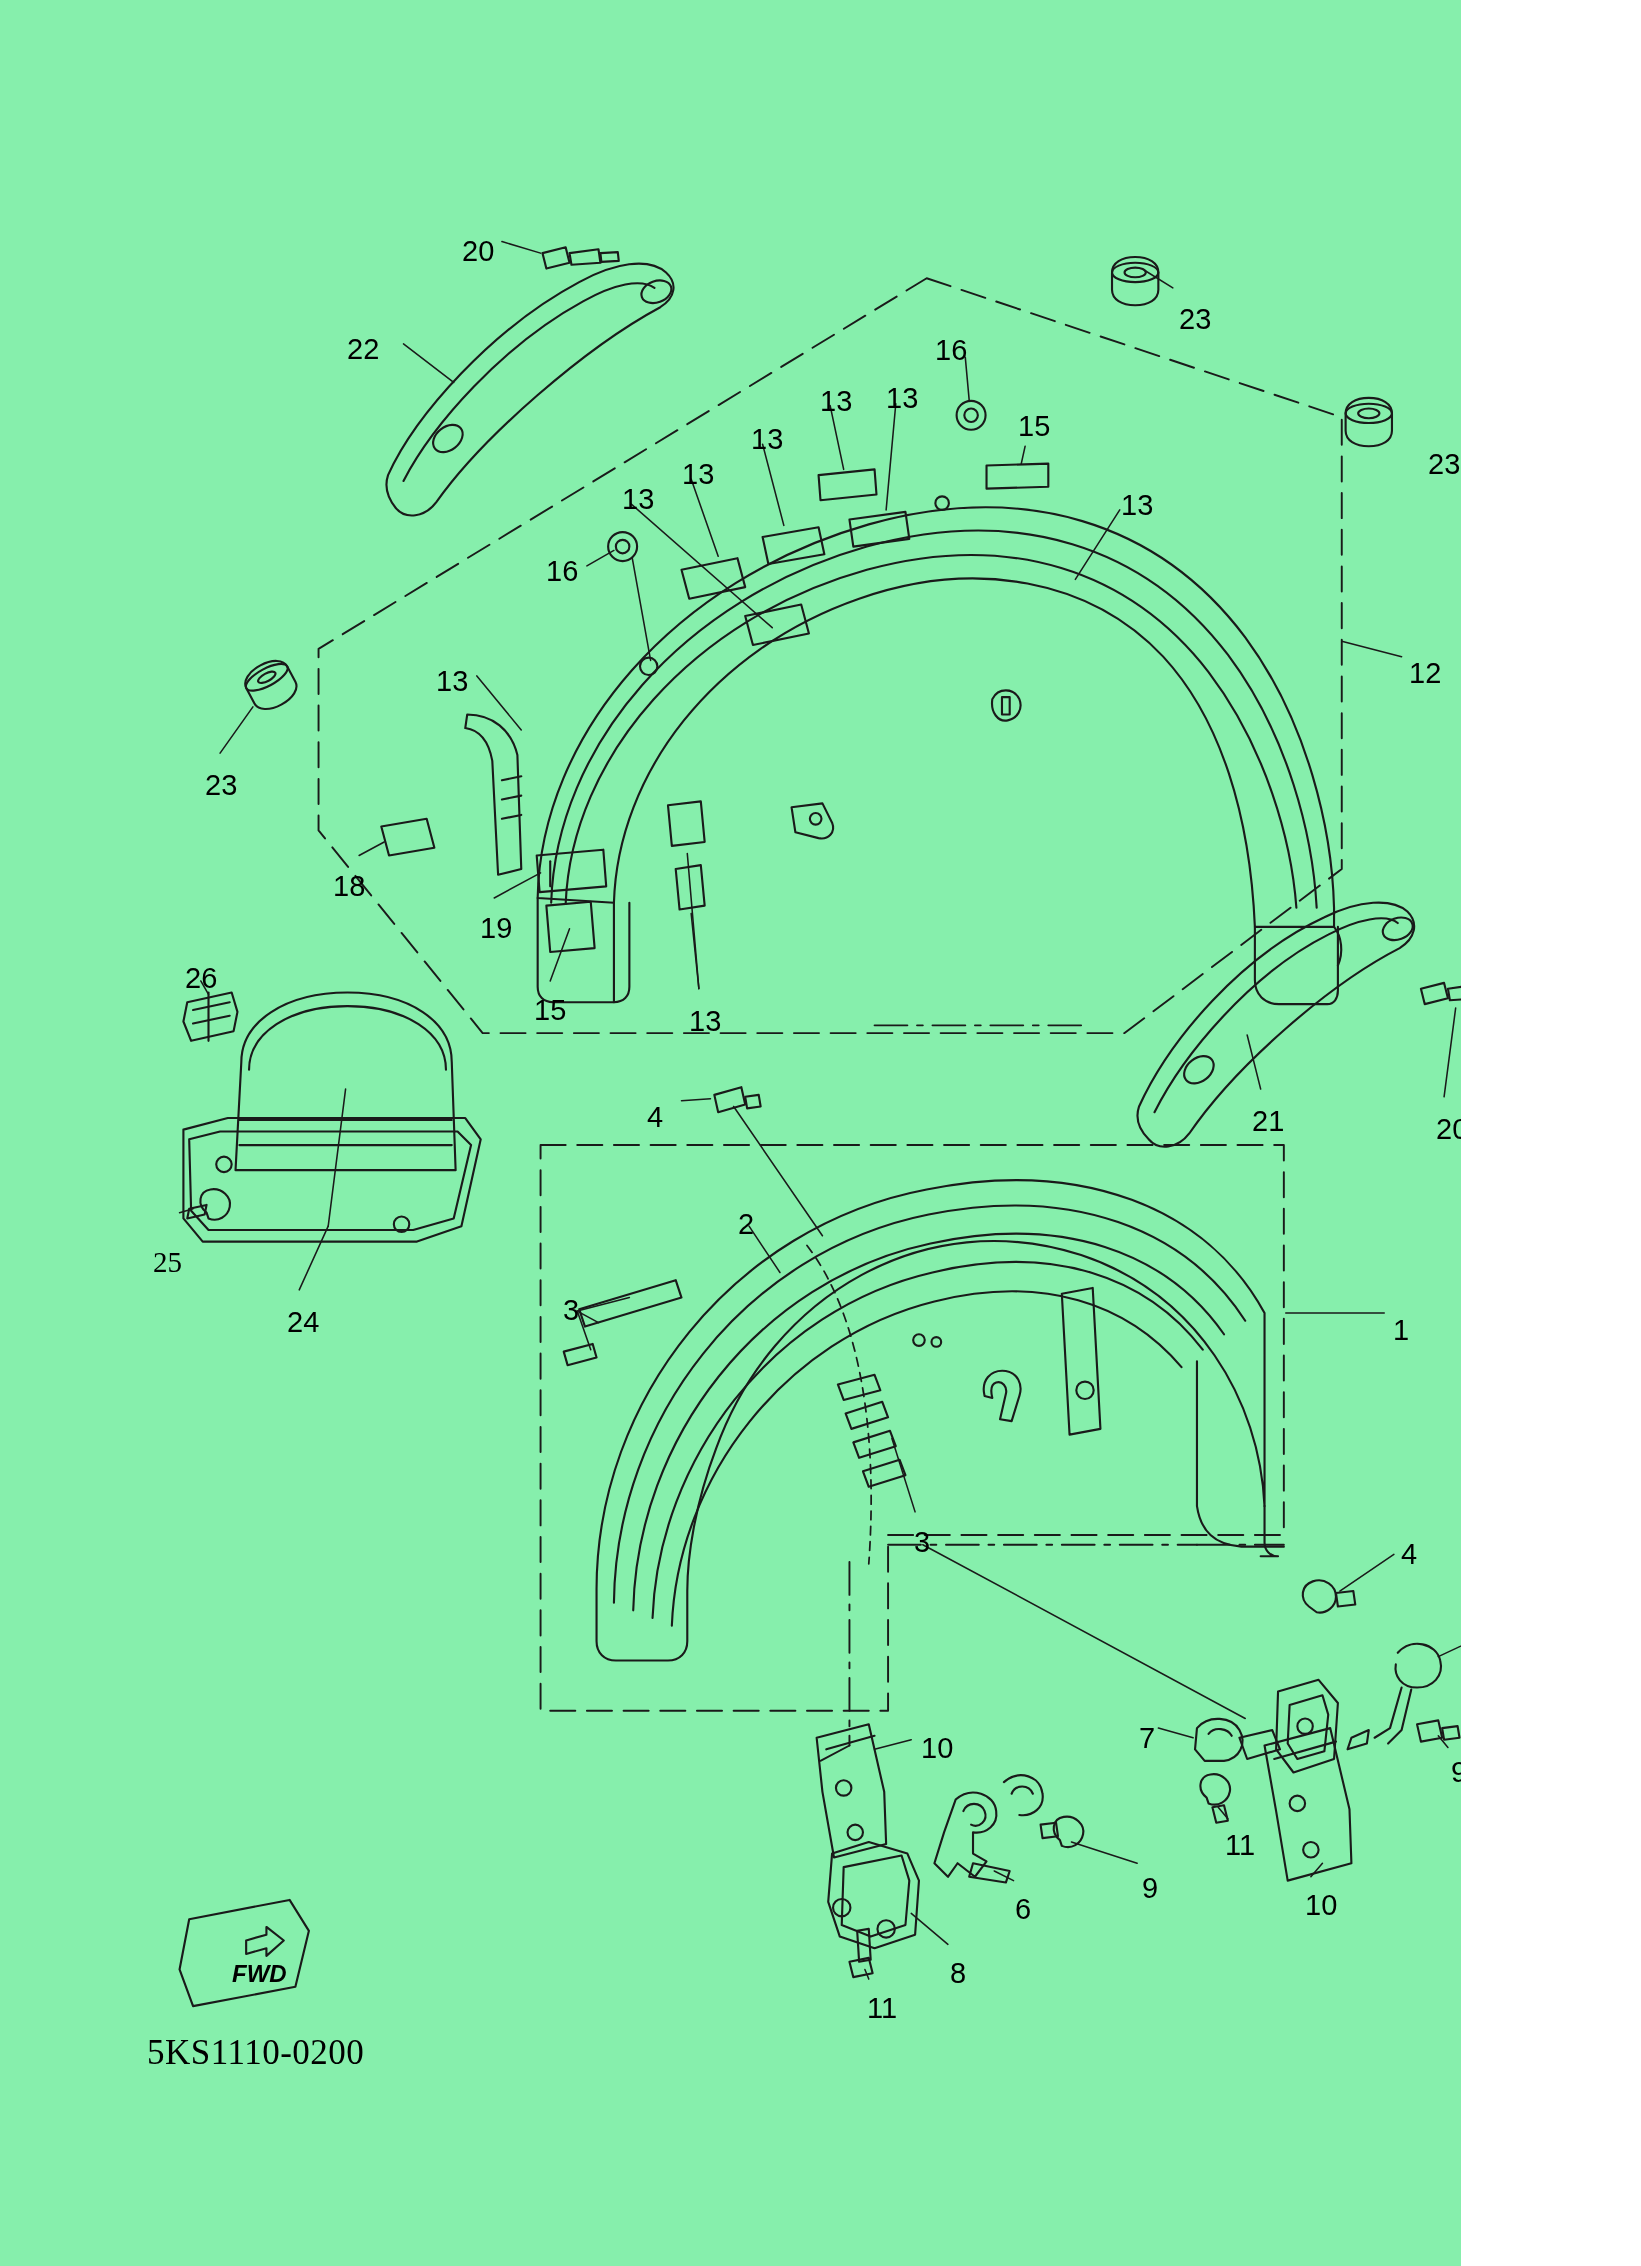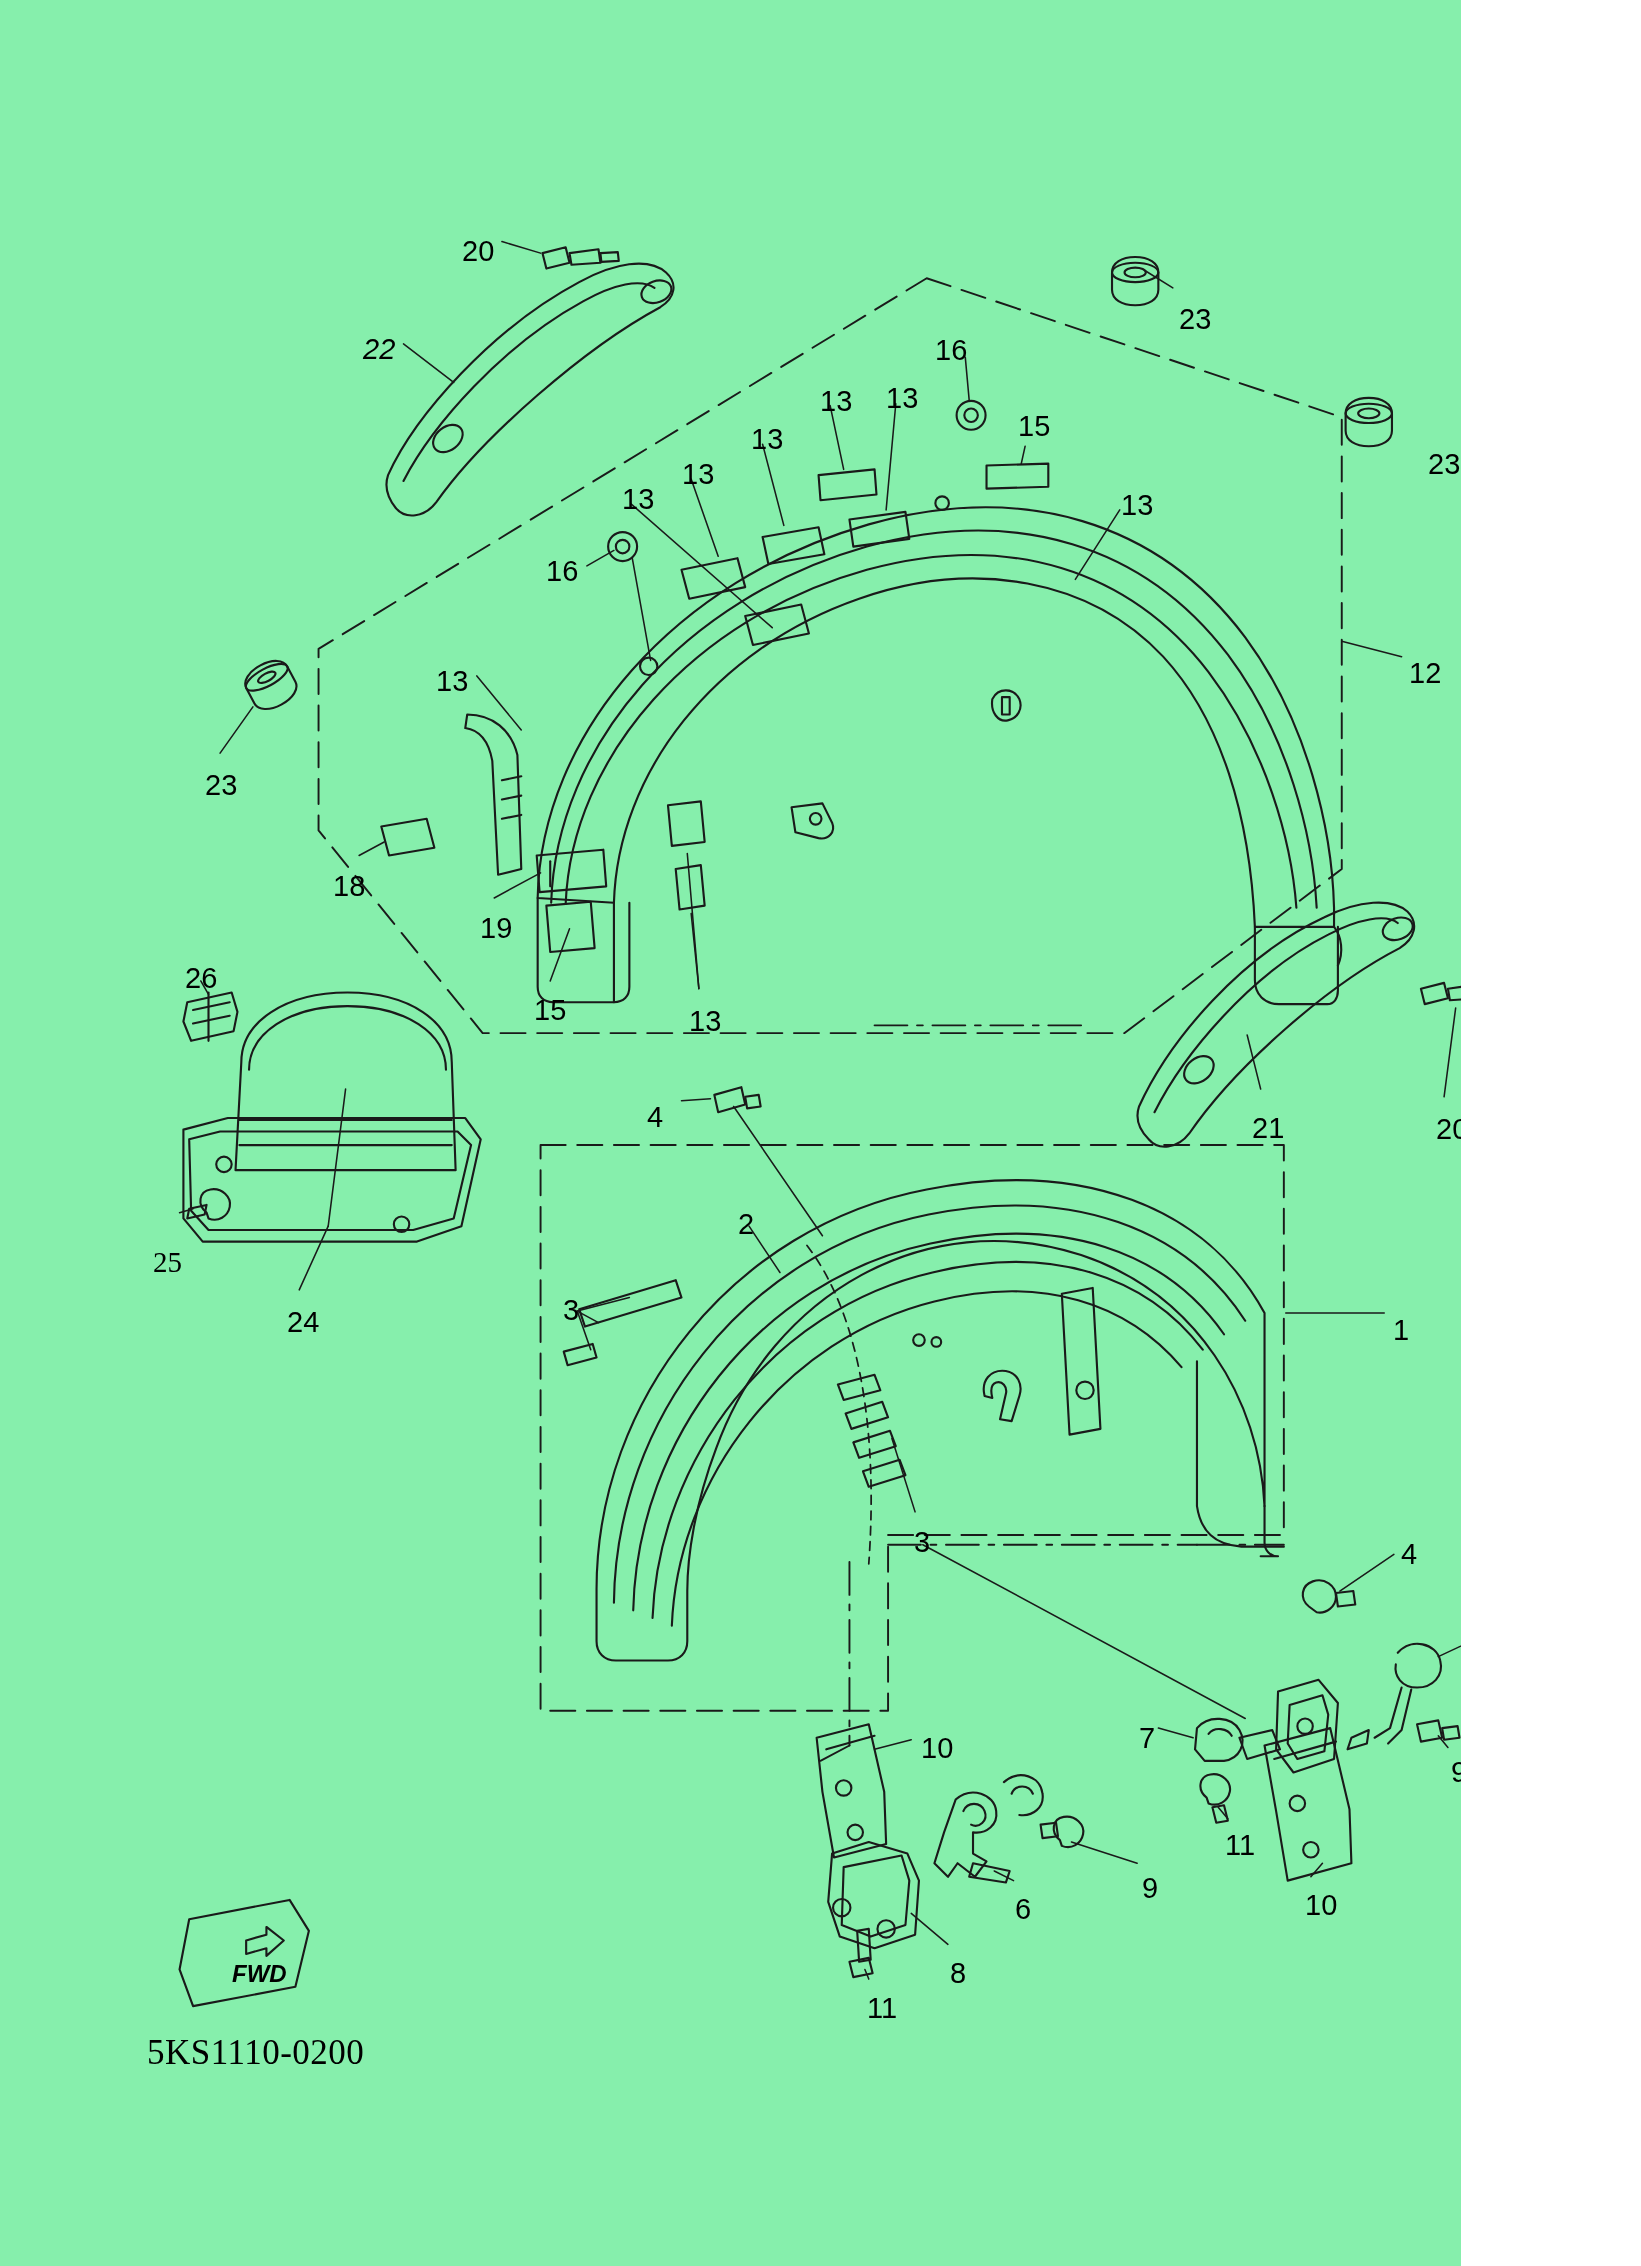--- a/index.html
+++ b/index.html
@@ -372,21 +372,21 @@
       </g>
 
       <g>
         <path d="M 196 1988 L 300 1968 L 320 2000 L 306 2058 L 200 2078 L 186 2040 Z" transform="translate(0,0)"></path>
         <path d="M 255 2010 L 276 2004 L 276 1996 L 294 2010 L 276 2026 L 276 2018 L 255 2024 Z"></path>
       </g>
     </g>
   </svg>
 
   <div class="callout" style="left:462px; top:237px;">20</div>
-  <div class="callout" style="left:363px; top:335px;font-style:italic;">22</div>
+  <div class="callout" style="left:347px; top:335px;">22</div>
   <div class="callout" style="left:935px; top:336px;">16</div>
   <div class="callout" style="left:1179px; top:305px;">23</div>
   <div class="callout" style="left:820px; top:387px;">13</div>
   <div class="callout" style="left:886px; top:384px;">13</div>
   <div class="callout" style="left:1018px; top:412px;">15</div>
   <div class="callout" style="left:1428px; top:450px;">23</div>
   <div class="callout" style="left:751px; top:425px;">13</div>
   <div class="callout" style="left:1121px; top:491px;">13</div>
   <div class="callout" style="left:682px; top:460px;">13</div>
   <div class="callout" style="left:622px; top:485px;">13</div>
@@ -394,21 +394,21 @@
   <div class="callout" style="left:1409px; top:659px;">12</div>
   <div class="callout" style="left:436px; top:667px;">13</div>
   <div class="callout" style="left:205px; top:771px;">23</div>
   <div class="callout" style="left:333px; top:872px;">18</div>
   <div class="callout" style="left:480px; top:914px;">19</div>
   <div class="callout" style="left:534px; top:996px;">15</div>
   <div class="callout" style="left:689px; top:1007px;">13</div>
   <div class="callout" style="left:185px; top:964px;text-align:right;">26</div>
   <div class="callout" style="left:153px; top:1248px;font-family:Liberation Serif, serif;">25</div>
   <div class="callout" style="left:287px; top:1308px;">24</div>
-  <div class="callout" style="left:1252px; top:1107px;margin-top:7px;">21</div>
+  <div class="callout" style="left:1252px; top:1107px;">21</div>
   <div class="callout" style="left:1436px; top:1115px;">20</div>
   <div class="callout" style="left:647px; top:1103px;">4</div>
   <div class="callout" style="left:738px; top:1210px;">2</div>
   <div class="callout" style="left:1393px; top:1316px;">1</div>
   <div class="callout" style="left:563px; top:1296px;">3</div>
   <div class="callout" style="left:914px; top:1528px;">3</div>
   <div class="callout" style="left:1401px; top:1540px;">4</div>
   <div class="callout" style="left:1480px; top:1625px;">5</div>
   <div class="callout" style="left:1139px; top:1724px;">7</div>
   <div class="callout" style="left:921px; top:1734px;">10</div>

